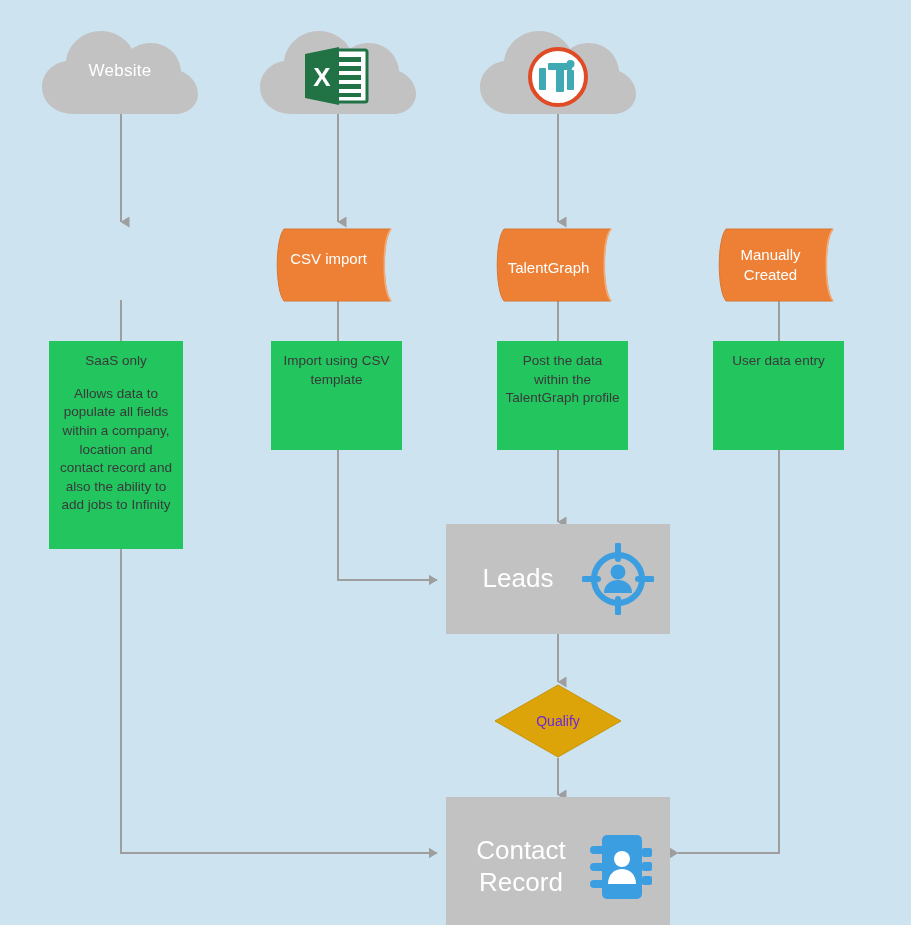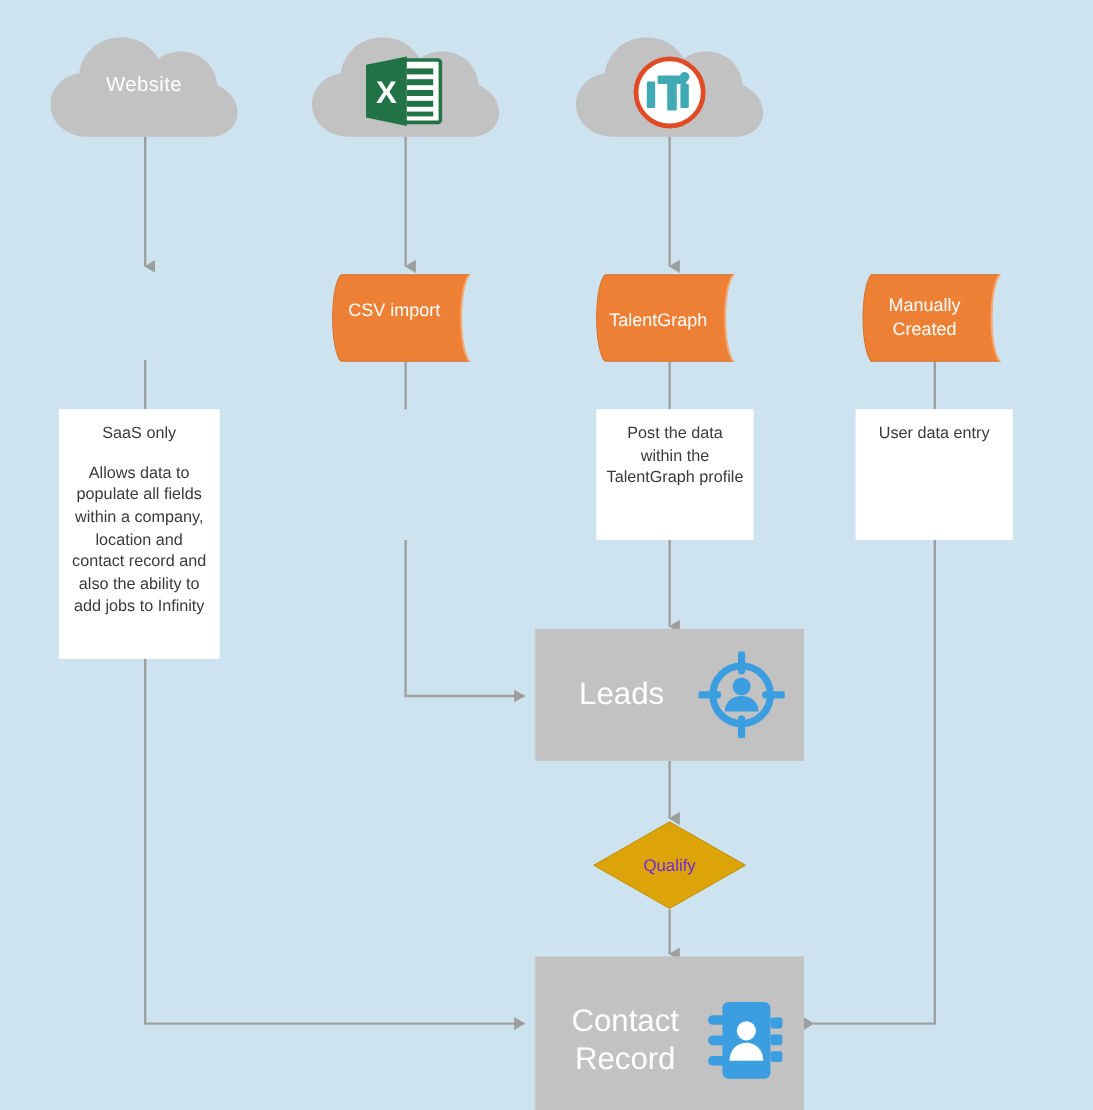--- a/index.html
+++ b/index.html
@@ -52,21 +52,21 @@
     justify-content: center;
     color: #ffffff;
     font-size: 15px;
     line-height: 1.35;
     text-align: center;
     padding-right: 18px;
     box-sizing: border-box;
   }
   
   .note {
-    background: #ffffff;
+    background: #22c55e;
     color: #3a3a3a;
     font-size: 13.5px;
     line-height: 1.38;
     text-align: center;
     padding: 11px 8px 8px 8px;
   }
   
   .process {
     background: #c2c2c2;
     display: flex;
@@ -222,20 +222,23 @@
       </span>
     </div>
   </div>
 
   <div class="node note" style="left:49px; top:341px; width:134px; height:208px;">
     <div>SaaS only</div>
     <div style="height:14px;"></div>
     <div>Allows data to populate all fields within a company, location and contact record and also the ability to add jobs to Infinity</div>
   </div>
 
+  <div class="node note" style="left:271px; top:341px; width:131px; height:109px;">
+    <div>Import using CSV template</div>
+  </div>
 
   <div class="node note" style="left:497px; top:341px; width:131px; height:109px;">
     <div>Post the data within the TalentGraph profile</div>
   </div>
 
   <div class="node process" style="left:446px; top:524px; width:224px; height:110px;">
     <div class="process-label">Leads</div>
     <div class="process-icon">
       <svg width="72" height="72" viewBox="0 0 72 72">
         <circle cx="36" cy="36" r="24" fill="none" stroke="#3b9ee0" stroke-width="6"></circle>

